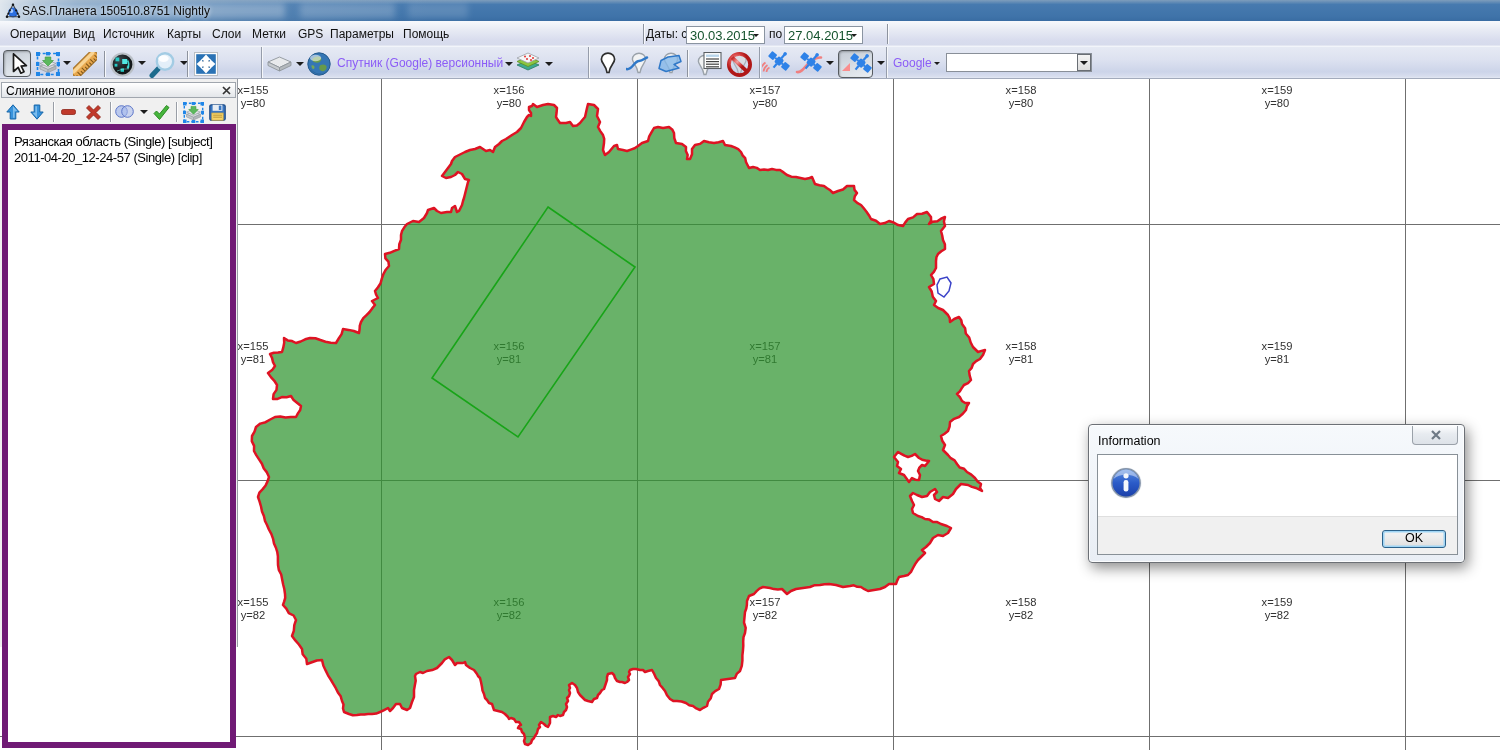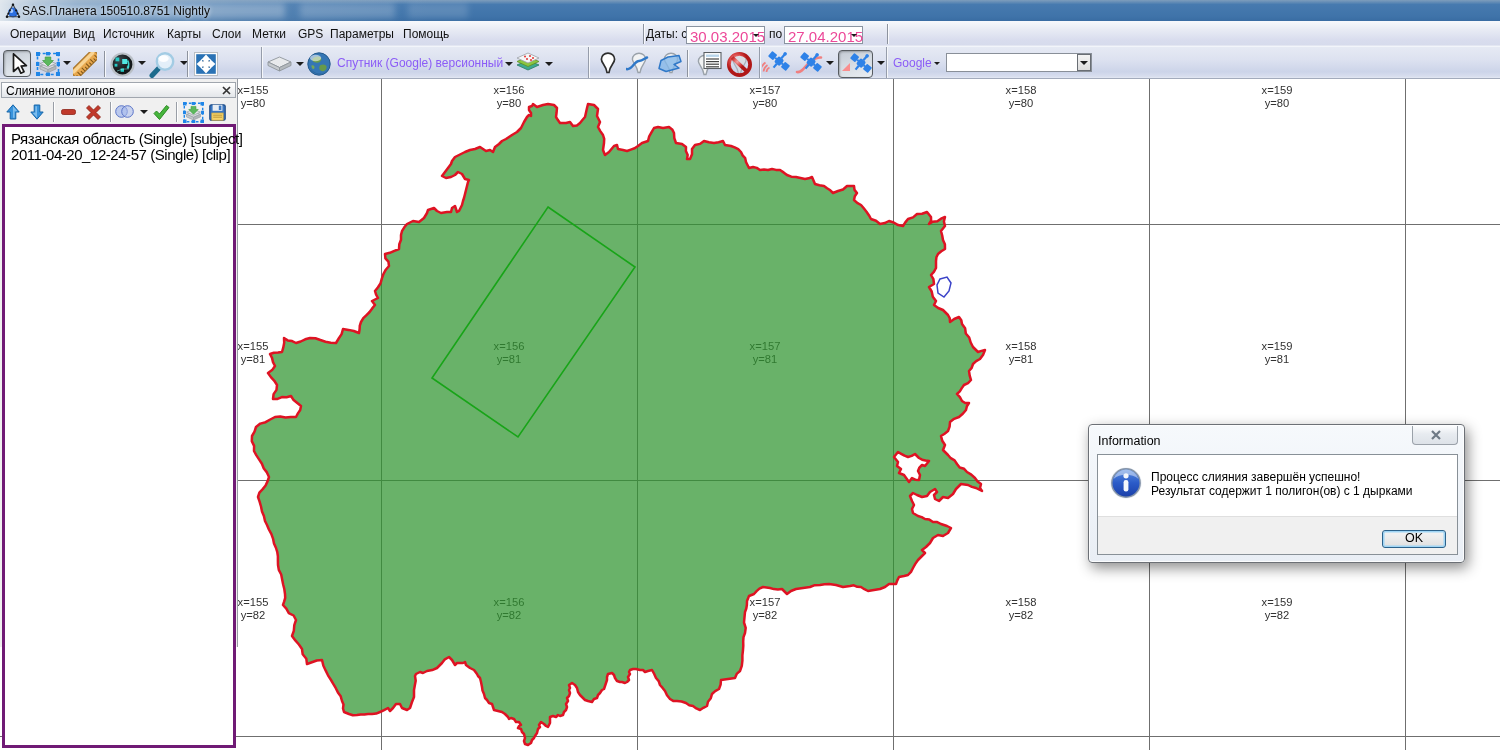--- a/index.html
+++ b/index.html
@@ -4,36 +4,36 @@
 html,body{width:1500px;height:750px;overflow:hidden;font-family:"Liberation Sans",sans-serif}
 .ab{position:absolute}
 #stage{position:relative;width:1500px;height:750px;background:#fff}
 #titlebar{position:absolute;left:0;top:0;width:1500px;height:30px;background:linear-gradient(180deg,#7e9dbc 0%,#477aaf 15%,#3f73a9 55%,#33669c 84%,#33669c 88%,#b5c3d1 91%,#ccd6e0 94%,#2e5f83 97%,#27567a 100%);overflow:hidden}
 #tbglass{position:absolute;left:0;top:0;width:430px;height:21px;background:linear-gradient(90deg,rgba(231,236,241,0.95) 0%,rgba(213,223,233,0.8) 7%,rgba(186,203,219,0.55) 18%,rgba(168,190,212,0.42) 34%,rgba(150,178,205,0.25) 55%,rgba(150,178,205,0) 100%)}
 .blurblob{position:absolute;top:3px;height:15px;border-radius:3px;background:rgba(205,218,232,0.55);filter:blur(3px);opacity:0.7}
 #appicon{position:absolute;left:5px;top:3px}
 #apptitle{position:absolute;left:22px;top:4px;font-size:12px;color:#0d0d0d;text-shadow:0 0 4px rgba(255,255,255,0.9)}
 #menubar{position:absolute;left:0;top:21px;width:1500px;height:25px;background:linear-gradient(180deg,#f7f9fc 0%,#e8ebf4 35%,#d9ddee 75%,#d6dbec 96%,#f0f2f8 100%)}
 .mi{position:absolute;top:6px;font-size:12px;color:#111}
-.datebox{position:absolute;top:5px;width:79px;height:18px;background:#fff;border:1px solid #8a94a1;font-size:15px;color:#ec4899;padding:1px 0 0 3px}
+.datebox{position:absolute;top:5px;width:79px;height:18px;background:#fff;border:1px solid #8a94a1;font-size:13px;color:#14532d;padding:1px 0 0 3px}
 .dd{position:absolute;width:0;height:0;border-left:4px solid transparent;border-right:4px solid transparent;border-top:4px solid #1c1c1c}
 .datebox .dd{border-left-width:3.5px;border-right-width:3.5px;border-top-width:3.5px}
 #toolbar{position:absolute;left:0;top:46px;width:1500px;height:33px;background:linear-gradient(180deg,#e6eaf4 0%,#dde2f0 40%,#ccd4e9 80%,#d8deee 95%,#e4e8f3 100%);border-top:1px solid #f2f5fa;border-bottom:1px solid #a3abbc}
 .vsep{position:absolute;width:1px;background:#8d939e;box-shadow:1px 0 0 rgba(255,255,255,0.8)}
 .vgroove{position:absolute;width:1px;background:#969dab;box-shadow:1px 0 0 #f5f7fa}
 .pressbtn{position:absolute;border:1px solid #565b60;border-radius:4px;background:linear-gradient(160deg,#c3cad3 0%,#d7dde4 50%,#e9edf2 100%);box-shadow:inset 1px 1px 2px rgba(0,0,0,0.25)}
 .tbtext{position:absolute;font-size:12px;color:#8b5cf6}
 #map{position:absolute;left:0;top:79px}
 #panel{position:absolute;left:0;top:79px;width:238px;height:568px;background:#f0f0f0;border-right:1px solid #979ca4}
 #phead{position:absolute;left:1px;top:3px;width:235px;height:16px;background:linear-gradient(#ffffff,#e3e6ea);border:1px solid #a0a6ae;font-size:12px;color:#000}
 #phead span{position:absolute;left:4px;top:1px}
 #pclose{position:absolute;right:4px;top:3px}
 #ptools{position:absolute;left:1px;top:20px;width:235px;height:26px;background:#f0f0f0}
 .pvsep{position:absolute;width:1px;height:20px;background:#999ea6;box-shadow:1px 0 0 #fff}
-#plist{position:absolute;left:2px;top:45px;width:234px;height:624px;background:#fff;border:3px solid #701a75;font-size:15px;letter-spacing:-0.45px;color:#000}
+#plist{position:absolute;left:2px;top:45px;width:234px;height:624px;background:#fff;border:6px solid #701a75;font-size:13px;letter-spacing:-0.45px;color:#000}
 .pitem{height:16px;line-height:16px;padding-left:6px;white-space:nowrap}
 .pitem:first-child{margin-top:4px}
 #dlg{position:absolute;left:1088px;top:424px;width:377px;height:139px;background:linear-gradient(#f6f9fc,#e9eef5);border:1.5px solid #6c7076;border-radius:4px;box-shadow:3px 5px 14px rgba(0,0,0,0.45), inset 0 0 0 1px rgba(255,255,255,0.8)}
 #dlgtitle{position:absolute;left:9px;top:9px;font-size:12.5px;color:#000}
 #dlgclose{position:absolute;right:6px;top:1px;width:46px;height:19px;background:linear-gradient(#fcfdfe,#e7ebf0 45%,#dde2e8);border:1px solid #9aa1a9;border-top:none;border-radius:0 0 4px 4px}
 #dlginner{position:absolute;left:8px;top:29px;width:361px;height:101px;border:1px solid #889097;background:#fff}
 #dlgwhite{position:absolute;left:0;top:0;width:359px;height:61px;background:#fff}
 #dlgicon{position:absolute;left:11px;top:11px}
 #dlgtext{position:absolute;left:53px;top:15px;font-size:12px;line-height:14.2px;color:#000}
 #dlgfoot{position:absolute;left:0;top:61px;width:359px;height:38px;background:#f0f0f0;border-top:1px solid #dfdfdf}
@@ -427,19 +427,18 @@
                 <stop offset="0.5" stop-color="#2b5bc8"></stop>
                 <stop offset="1" stop-color="#1a3fa8"></stop>
               </linearGradient>
             </defs>
       <circle cx="17" cy="17" r="15.6" fill="#e8edf4"></circle>
       <circle cx="17" cy="17" r="14.2" fill="url(#ig)" stroke="#8896a8" stroke-width="1.4"></circle>
       <path d="M4.5,13 A13,13 0 0 1 29.5,13 A17,13 0 0 0 4.5,13Z" fill="#ffffff" opacity="0.45"></path>
       <circle cx="17" cy="9.8" r="2.6" fill="#f4f7fb"></circle>
       <rect x="14.6" y="14" width="4.8" height="11.5" rx="2.2" fill="#f4f7fb"></rect>
     </svg>
-    <div id="dlgtext">Процесс слияния завершён успешно!<br>Результат содержит 1 полигон(ов) с 1 дырками</div>
   </div>
   <div id="dlgfoot">
           <div id="okbtn">OK</div>
         </div>
  </div>
 </div>
 </div>
 </body></html>

